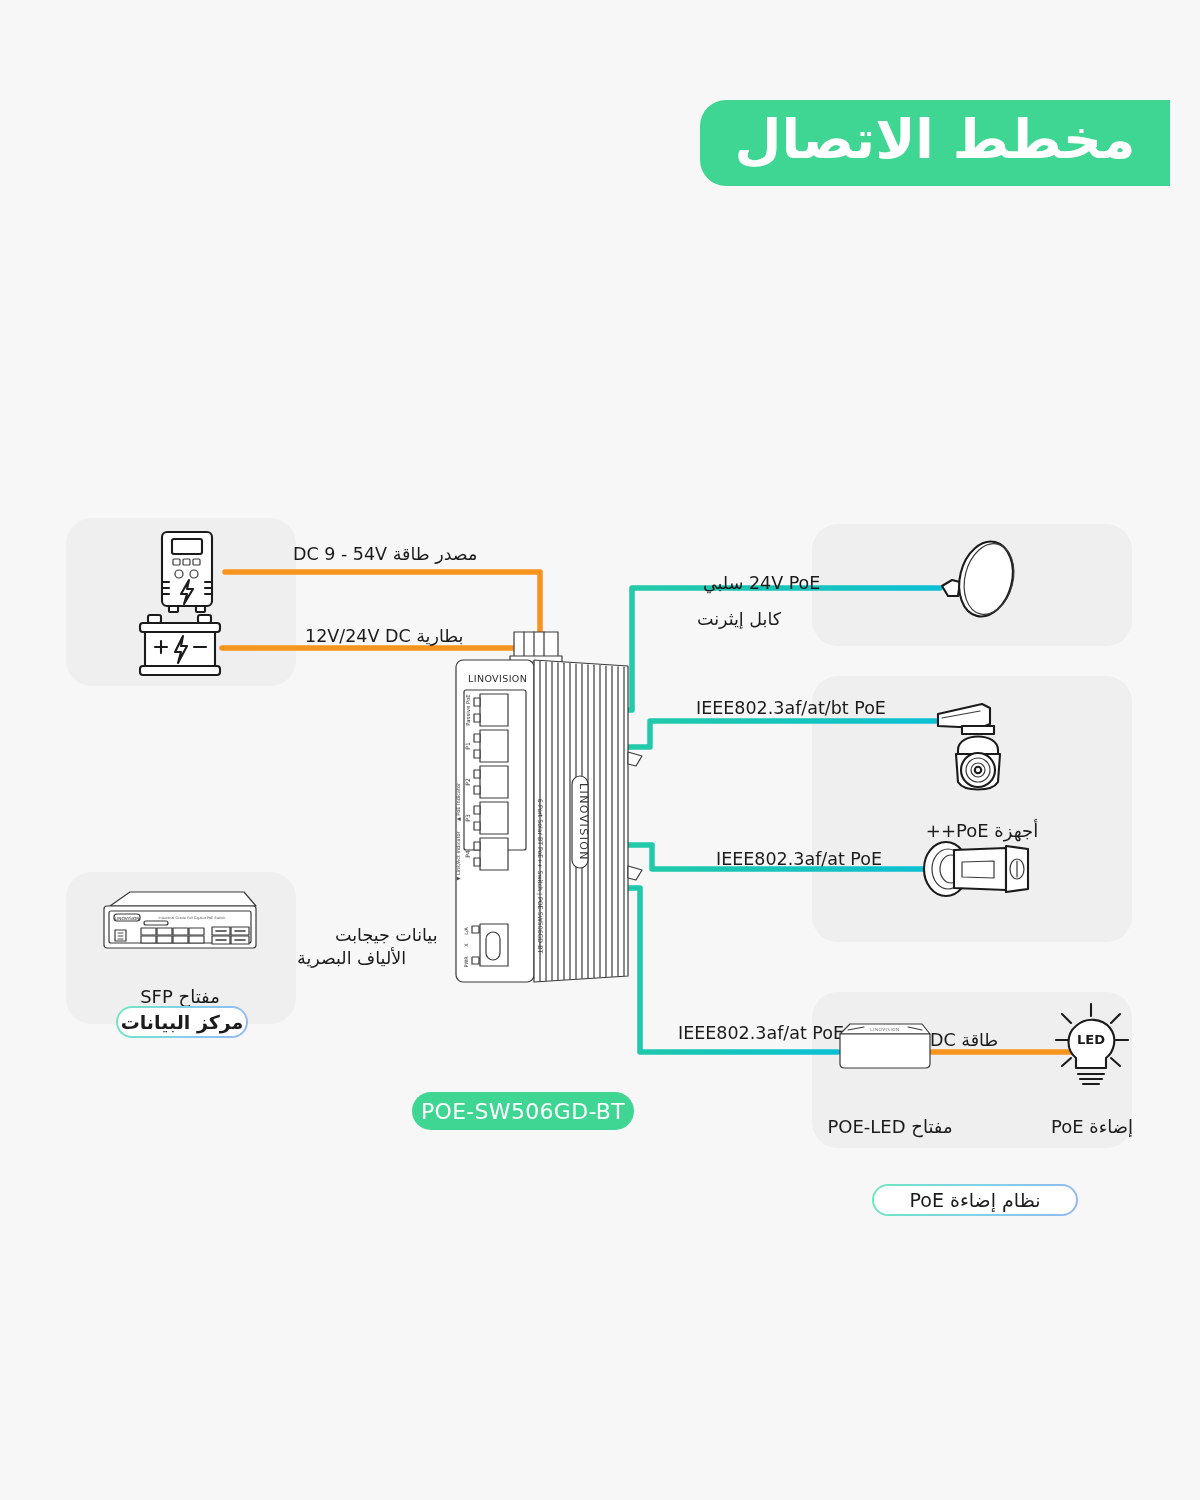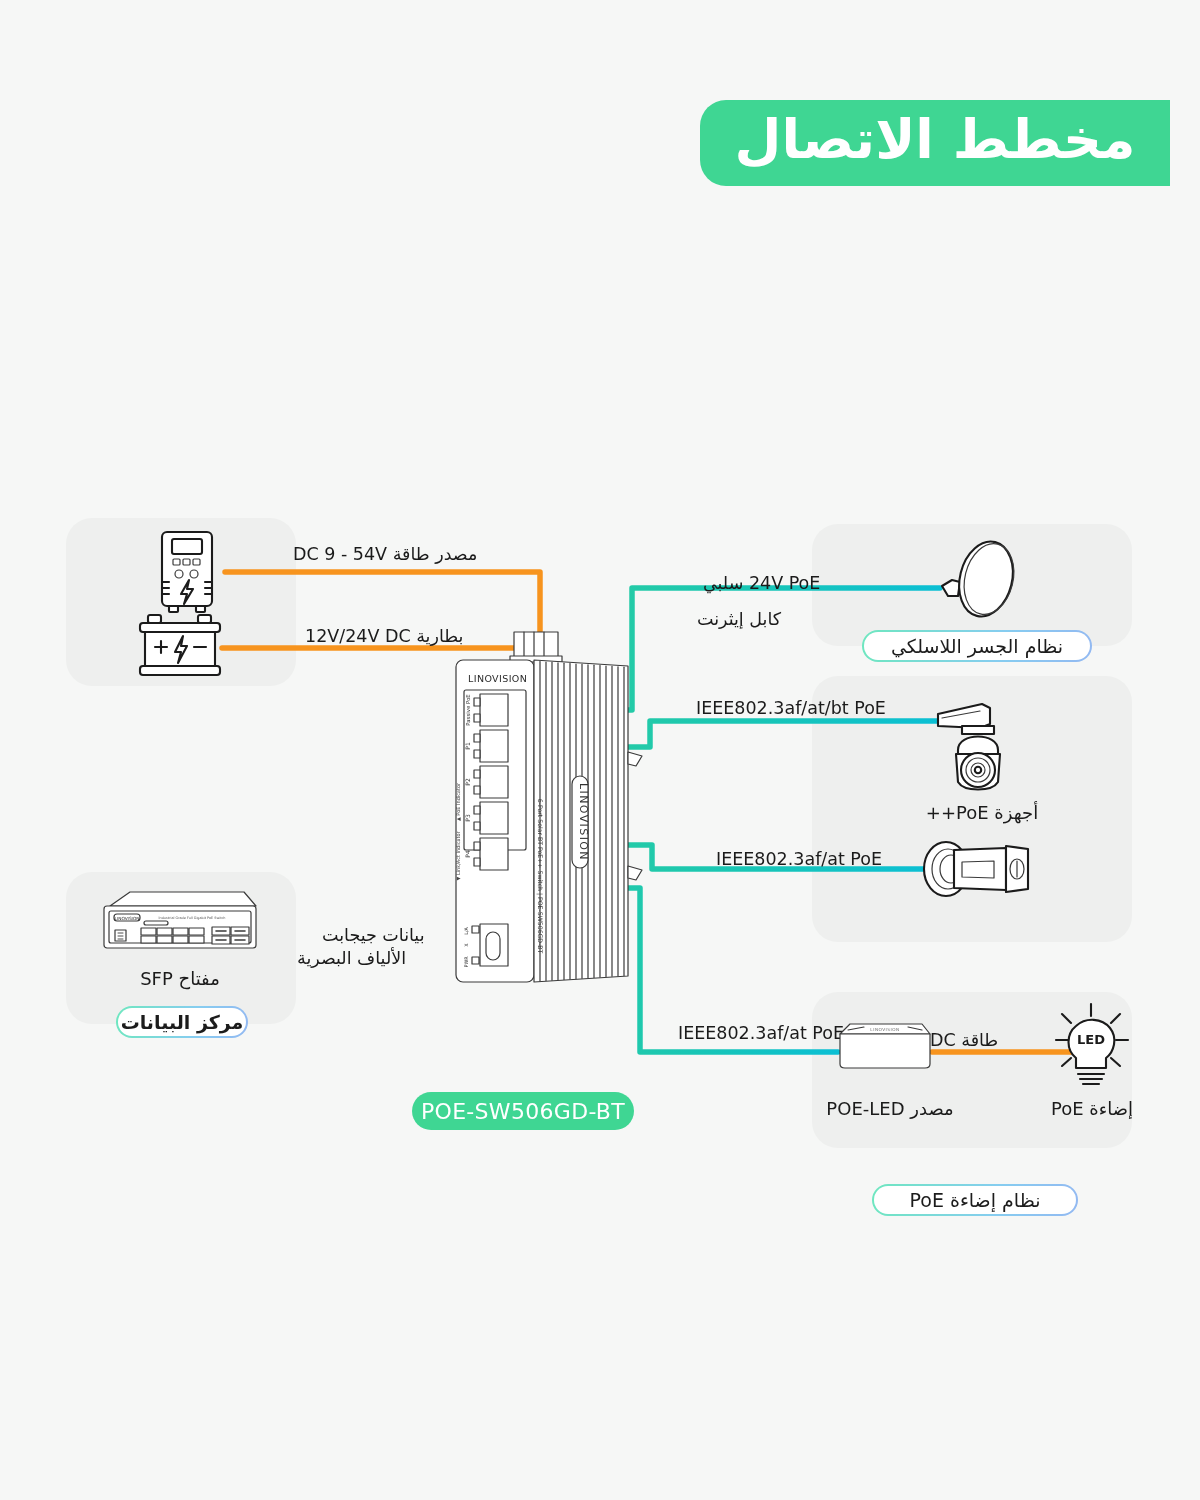--- a/index.html
+++ b/index.html
@@ -48,21 +48,21 @@
   }
   .model-badge span{color:#fff;font-size:22px;letter-spacing:.3px;}
 
   
   .lbl{
     position:absolute;color:#1b1b1b;font-size:17.5px;white-space:nowrap;margin-top:8px;
   }
   .lbl.ar{direction:rtl;}
 
   
-  .cap{position:absolute;color:#1b1b1b;font-size:18px;direction:rtl;white-space:nowrap;text-align:center;}
+  .cap{position:absolute;color:#1b1b1b;font-size:18px;direction:rtl;white-space:nowrap;text-align:center;margin-top:18px;}
 
   svg{display:block;overflow:visible;}
   .ln{fill:none;stroke:#1b1b1b;stroke-width:2.1;stroke-linecap:round;stroke-linejoin:round;}
   .ln-thin{fill:none;stroke:#3a3a3a;stroke-width:1.2;stroke-linecap:round;stroke-linejoin:round;}
   .fillw{fill:#ffffff;}
 </style>
 </head>
 <body>
 
 <div id="stage">
@@ -108,21 +108,21 @@
     <path d="M508,845 L652,845 L652,869 L930,869" fill="none" stroke="url(#gradTealCyan2)" stroke-width="5.5" stroke-linecap="round" stroke-linejoin="round"></path>
 
     <path d="M508,888 L640,888 L640,1052 L838,1052" fill="none" stroke="url(#gradTealCyan2)" stroke-width="5.5" stroke-linecap="round" stroke-linejoin="round"></path>
 
     <path d="M932,1052 L1073,1052" fill="none" stroke="#f7941e" stroke-width="5.5" stroke-linecap="round" stroke-linejoin="round"></path>
   </svg>
 
   <div class="lbl ar" style="left:293px;top:536px;">مصدر طاقة DC 9 - 54V</div>
   <div class="lbl ar" style="left:305px;top:618px;">بطارية 12V/24V DC</div>
 
-  <div class="lbl ar" style="left:322px;top:917px;">بيانات جيجابت</div>
+  <div class="lbl ar" style="left:335px;top:917px;">بيانات جيجابت</div>
   <div class="lbl ar" style="left:297px;top:940px;">الألياف البصرية</div>
 
   <div class="lbl ar" style="left:703px;top:565px;">24V PoE سلبي</div>
   <div class="lbl ar" style="left:697px;top:601px;">كابل إيثرنت</div>
 
   <div class="lbl" style="left:696px;top:690px;">IEEE802.3af/at/bt PoE</div>
   <div class="lbl" style="left:716px;top:841px;">IEEE802.3af/at PoE</div>
 
   <div class="lbl" style="left:678px;top:1015px;">IEEE802.3af/at PoE</div>
   <div class="lbl ar" style="left:930px;top:1022px;">طاقة DC</div>
@@ -275,23 +275,20 @@
   <div class="model-badge">
     <span>POE-SW506GD-BT</span>
   </div>
 
   <svg style="position:absolute;left:934px;top:534px;width:96px;height:92px;" viewBox="0 0 96 92">
     <path class="ln fillw" d="M8 52 L18 46 L26 48 L24 62 L14 62 Z"></path>
     <ellipse class="ln fillw" cx="52" cy="45" rx="26" ry="38" transform="rotate(14 52 45)"></ellipse>
     <ellipse class="ln-thin" cx="55" cy="45" rx="24" ry="36" transform="rotate(14 55 45)" fill="none"></ellipse>
   </svg>
 
-  <div class="pill-outer" style="left:862px;top:630px;width:230px;height:32px;">
-    <div class="pill-inner">نظام الجسر اللاسلكي</div>
-  </div>
 
   <svg style="position:absolute;left:932px;top:698px;width:100px;height:100px;" viewBox="0 0 100 100">
     <path class="ln fillw" d="M6 16 L50 6 L58 10 L58 26 L48 30 L6 28 Z"></path>
     <path class="ln-thin" d="M10 20 L48 13"></path>
     <path class="ln fillw" d="M30 28 L62 28 L62 36 L30 36 Z"></path>
     <path class="ln fillw" d="M26 52 C26 34 66 34 66 52 L66 56 L26 56 Z"></path>
     <path class="ln fillw" d="M24 56 L68 56 L66 84 C60 94 32 94 26 84 Z"></path>
     <circle class="ln fillw" cx="46" cy="72" r="17"></circle>
     <circle class="ln-thin fillw" cx="46" cy="72" r="12"></circle>
     <circle class="ln-thin fillw" cx="46" cy="72" r="7"></circle>
@@ -312,21 +309,21 @@
   </svg>
 
 
   <svg style="position:absolute;left:834px;top:1018px;width:102px;height:56px;" viewBox="0 0 102 56">
     <path class="ln-thin fillw" d="M6 16 L16 6 L88 6 L96 16 Z"></path>
     <path class="ln-thin fillw" d="M6 16 L96 16 L96 46 C96 49 94 50 91 50 L11 50 C8 50 6 49 6 46 Z"></path>
     <path class="ln-thin" d="M14 12 L30 9 M74 9 L88 12"></path>
     <text x="51" y="13" font-size="4.2" fill="#6b6b6b" text-anchor="middle" font-family="DejaVu Sans, sans-serif" letter-spacing=".5">LINOVISION</text>
   </svg>
 
-  <div class="cap" style="left:820px;top:1098px;width:140px;">مصدر POE-LED</div>
+  <div class="cap" style="left:820px;top:1098px;width:140px;">مفتاح POE-LED</div>
 
   <svg style="position:absolute;left:1042px;top:1000px;width:100px;height:96px;" viewBox="0 0 100 96">
     <path class="ln fillw" d="M34 58 C24 50 24 34 34 26 C44 17 60 18 68 28 C76 38 72 52 64 58 L64 68 L34 68 Z"></path>
     <path class="ln" d="M36 74 L62 74 M38 79 L60 79 M41 84 L57 84"></path>
     <text x="49" y="44" font-size="13" font-weight="bold" fill="#1b1b1b" text-anchor="middle" font-family="DejaVu Sans, sans-serif">LED</text>
     <g class="ln">
       <path d="M49 4 L49 16"></path>
       <path d="M14 40 L26 40"></path>
       <path d="M74 40 L86 40"></path>
       <path d="M20 14 L29 23"></path>

